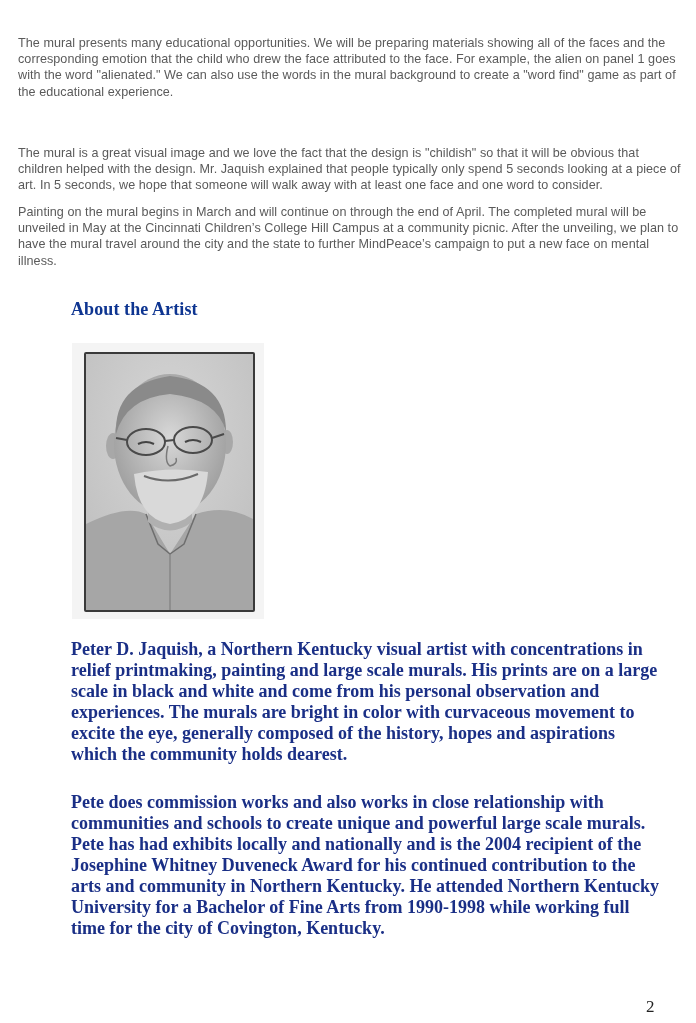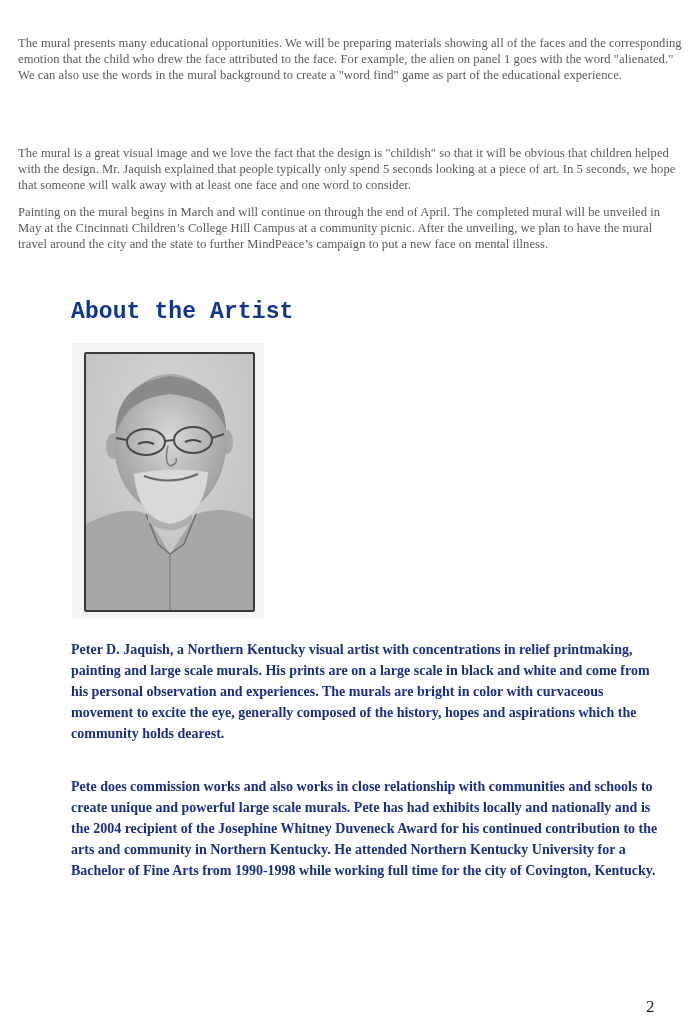--- a/index.html
+++ b/index.html
@@ -10,39 +10,39 @@
     body {
       width: 696px;
       height: 1023px;
       position: relative;
       overflow: hidden;
     }
     .intro {
       position: absolute;
       left: 18px;
       width: 665px;
-      font-family: Liberation Serif, serif;
+      font-family: Liberation Sans, sans-serif;
       font-size: 12.6px;
       line-height: 16.2px;
       color: #5a5a5a;
       margin: 0;
       letter-spacing: 0.05px;
     }
     #p1 { top: 35px; }
     #p2 { top: 145px; }
     #p3 { top: 204px; }
 
     .section-heading {
       position: absolute;
       left: 71px;
       top: 299px;
       margin: 0;
-      font-family: Liberation Mono, monospace;
+      font-family: Liberation Serif, serif;
       font-weight: bold;
-      font-size: 23px;
+      font-size: 18px;
       color: #0e3591;
       letter-spacing: 0.1px;
     }
 
     .photo-wrap {
       position: absolute;
       left: 72px;
       top: 343px;
       width: 192px;
       height: 276px;
@@ -60,26 +60,26 @@
       overflow: hidden;
     }
 
     .bio {
       position: absolute;
       left: 71px;
       width: 590px;
       margin: 0;
       font-family: "Liberation Serif", serif;
       font-weight: bold;
-      font-size: 14px;
+      font-size: 18px;
       line-height: 21px;
       color: #1a2f86;
     }
     #bio1 { top: 639px; }
-    #bio2 { top: 776px; }
+    #bio2 { top: 792px; }
 
     .page-number {
       position: absolute;
       left: 646px;
       top: 997px;
       font-family: "Liberation Serif", serif;
       font-size: 17px;
       color: #222222;
     }
   </style>

